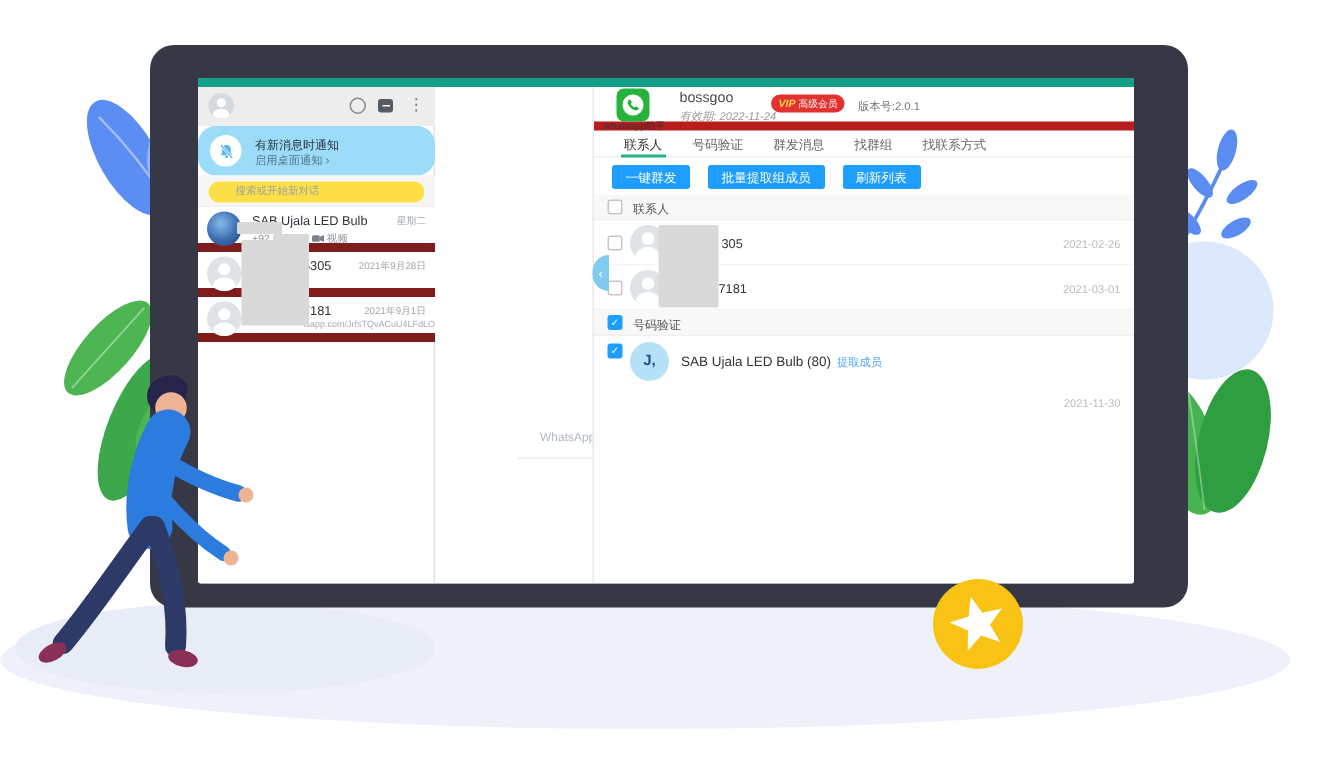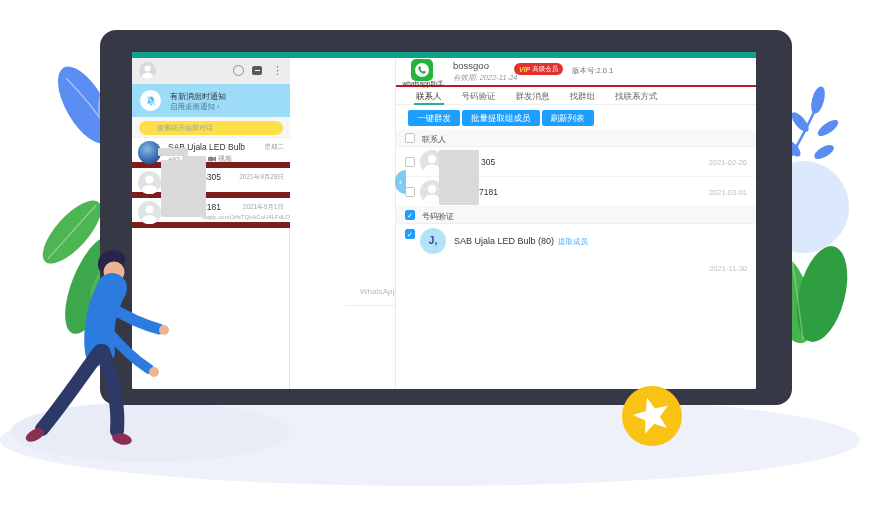--- a/index.html
+++ b/index.html
@@ -14,21 +14,21 @@
   .topstrip { position:absolute; left:0; top:0; width:624px; height:6px; background:#12a089; }
 
   
   .wa-sidebar { position:absolute; left:0; top:6px; width:158px; height:331px; background:#fff; border-right:1px solid #e3e3e3; }
   .wa-topbar { position:absolute; left:0; top:0; width:158px; height:26px; background:#ededed; }
   .wa-avatar { position:absolute; left:7px; top:4px; width:17px; height:17px; border-radius:50%; background:#d5dade; overflow:hidden; }
   .ring-icon { position:absolute; left:101px; top:7px; width:11px; height:11px; border:1.5px solid #878d91; border-radius:50%; }
   .chatsq-icon { position:absolute; left:120px; top:8px; width:10px; height:9px; background:#565b60; border-radius:2px; }
   .chatsq-icon::after { content:""; position:absolute; left:2.5px; top:3.5px; width:5px; height:1.5px; background:#fff; }
   .dots-icon { position:absolute; left:140px; top:5px; font-size:11px; color:#70767a; line-height:15px; }
-  .wa-banner { position:absolute; left:0; top:26px; width:158px; height:33px; background:#9ddcf8; }
+  .wa-banner { position:absolute; left:0; top:26px; width:158px; height:33px; background:#9ddcf8;border-radius:12px; }
   .wa-banner-circle { position:absolute; left:8px; top:6px; width:21px; height:21px; background:#fff; border-radius:50%; display:flex; align-items:center; justify-content:center; }
   .wa-banner-title { position:absolute; left:38px; top:7px; font-size:8px; color:#27333a; }
   .wa-banner-sub { position:absolute; left:38px; top:18px; font-size:7.5px; color:#4f7587; }
   .wa-search { position:absolute; left:0; top:59px; width:158px; height:21px; background:#f6f6f6; border-bottom:1px solid #efefef; }
   .wa-search-input { position:absolute; left:7px; top:3.5px; width:144px; height:14px; border:none; border-radius:7px; background:#fde047; font-size:7px; color:#555; padding-left:18px; outline:none; font-family:Liberation Sans, sans-serif; }
   .wa-search-input::placeholder { color:#9aa0a5; }
   .wa-search-glass { position:absolute; left:13px; top:6px; }
   .chat-row { position:absolute; left:0; width:158px; height:30px; border-bottom:6px solid #7f1d1d; background:#fff; }
   .chat-av { position:absolute; left:6px; top:3px; width:23px; height:23px; border-radius:50%; overflow:hidden; background:#dfe3e6; }
   .chat-av.photo { background:radial-gradient(circle at 40% 35%, #86b9e9 0%, #3a6db0 55%, #173a6e 100%); }
@@ -38,34 +38,34 @@
   .blur { background:#d9d9d9; position:absolute; z-index:5; border-radius:1px; }
   .inline-blur { display:inline-block; width:24px; height:6px; background:#d9d9d9; border-radius:1px; }
 
   
   .wa-middle { position:absolute; left:158px; top:6px; width:105px; height:331px; background:#fff; overflow:hidden; }
   .wa-watermark { position:absolute; left:70px; top:229px; font-size:8px; color:#b3b9bf; white-space:nowrap; }
   .wa-mid-line { position:absolute; left:55px; top:247px; width:50px; height:1px; background:#ededed; }
 
   
   .panel { position:absolute; left:263px; top:6px; width:361px; height:331px; background:#fff; border-left:1px solid #e9e9e9; }
-  .p-header { position:absolute; left:0; top:0; width:361px; height:29px; border-bottom:2px solid #b91c1c; }
+  .p-header { position:absolute; left:0; top:0; width:361px; height:29px; border-bottom:6px solid #b91c1c; }
   .wa-logo { position:absolute; left:15px; top:1px; width:22px; height:22px; border-radius:5px; background:#25b33b; display:flex; align-items:center; justify-content:center; }
   .assistant-label { position:absolute; left:2px; top:22px; width:50px; text-align:center; font-size:6.5px; color:#333; }
   .brand { position:absolute; left:57px; top:2px; font-size:9.5px; color:#4a4a4a; }
   .validity { position:absolute; left:57px; top:15px; font-size:7.5px; color:#9a9a9a;font-style:italic; }
   .vip-pill { position:absolute; left:118px; top:5px; height:12px; border-radius:7px; background:#e2312e; display:flex; align-items:center; gap:2px; padding:0 5px; }
   .vip-tag { font-size:7px; font-weight:bold; font-style:italic; color:#ffd34d; }
   .vip-level { font-size:6.5px; color:#fff; }
   .version { position:absolute; left:176px; top:8px; font-size:7.5px; color:#777; }
   .p-tabs { position:absolute; left:0; top:29px; width:361px; height:18px; border-bottom:1px solid #efefef; display:flex; align-items:center; padding-left:10px; }
   .p-tab { font-size:8.5px; color:#666; padding:0 10px; height:18px; line-height:18px; position:relative; cursor:default; }
   .p-tab.active { color:#333; }
   .p-tab.active::after { content:""; position:absolute; left:8px; right:8px; bottom:0; height:2px; background:#1fb584; }
-  .p-btns { position:absolute; left:12px; top:52px; display:flex; gap:2px; }
+  .p-btns { position:absolute; left:12px; top:52px; display:flex; gap:12px; }
   .p-btn { height:16px; line-height:16px; padding:0 9px; font-size:8.5px; color:#fff; background:#1e9fff; border:none; border-radius:2px; font-family:inherit; }
   .sec-row { position:absolute; left:0; width:361px; height:17px; background:#f8f8f8; border-bottom:1px solid #f0f0f0; }
   .sec-label { position:absolute; left:26px; top:4px; font-size:8px; color:#555; }
   .c-row { position:absolute; left:0; width:361px; height:30px; border-bottom:1px solid #f4f4f4; background:#fff; }
   .cb { position:absolute; width:10px; height:10px; border:1px solid #c6c6c6; border-radius:2px; background:#fff; }
   .cb.checked { background:#1e9fff; border-color:#1e9fff; color:#fff; font-size:7px; line-height:9px; text-align:center; }
   .c-av { position:absolute; left:24px; top:3px; width:24px; height:24px; border-radius:50%; background:#dfe3e6; overflow:hidden; }
   .c-plus { position:absolute; left:54px; top:10px; font-size:8px; color:#666; }
   .c-num { position:absolute; top:10px; font-size:8.5px; color:#333; z-index:6; }
   .c-date { position:absolute; right:10px; top:11px; font-size:7.5px; color:#bdbdbd; }

